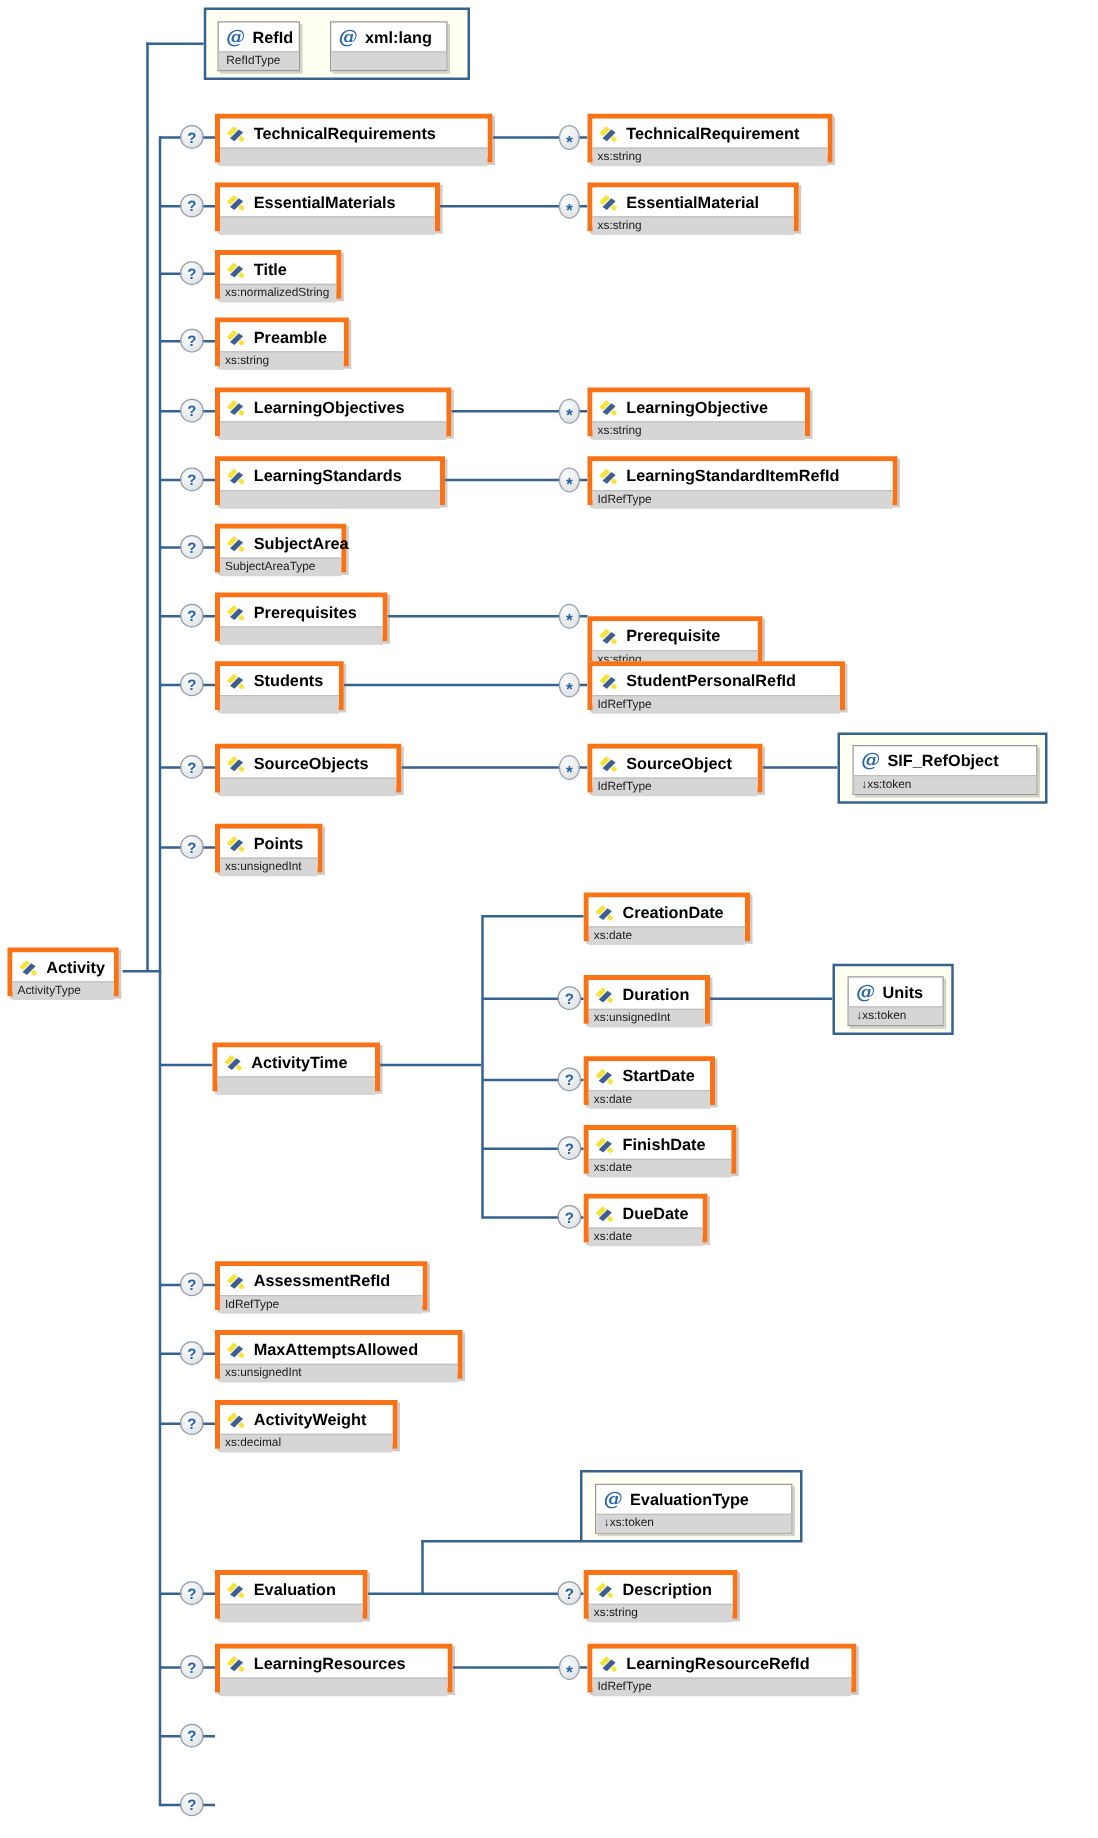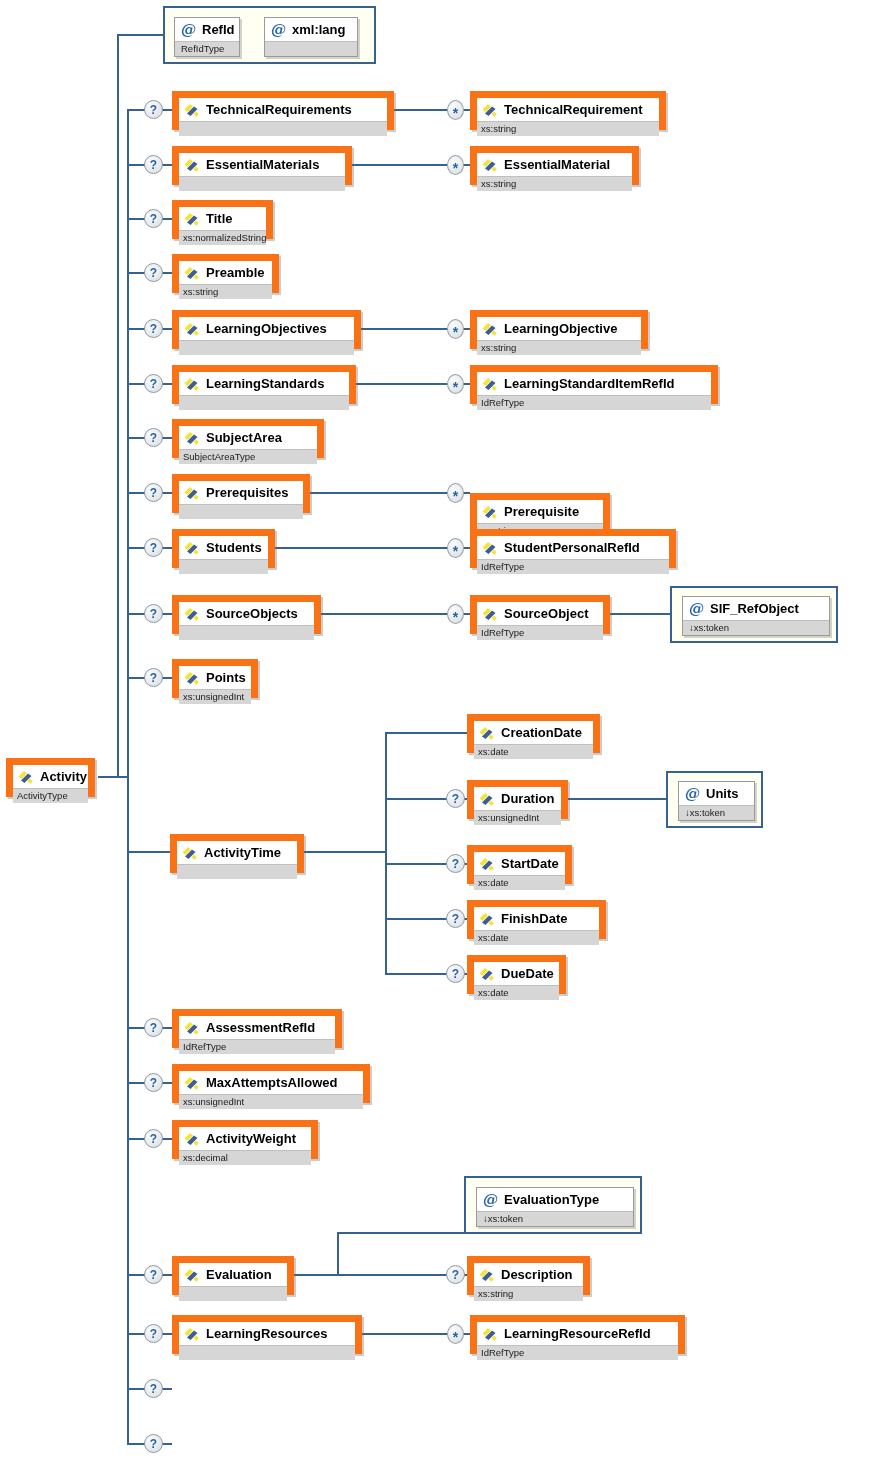--- a/index.html
+++ b/index.html
@@ -5,21 +5,21 @@
   html,body{margin:0;padding:0;background:#fff}
   .stage{position:relative;width:878px;height:1470px;background:#fff;
          font-family:"Liberation Sans",sans-serif;overflow:hidden}
 
   
   .hl,.vl{position:absolute;background:#36628f;z-index:1}
   .hl{height:2px}
   .vl{width:2px}
 
   
-  .enode{position:absolute;height:39px;background:#fff;border:7px solid #f97316;
+  .enode{position:absolute;height:39px;background:#fff;border:4px solid #f97316;
          box-shadow:2px 2px 0 rgba(110,110,110,.35);box-sizing:border-box;z-index:2}
   .ehead{height:23px;display:flex;align-items:center;padding-left:5px;background:#fff}
   .eicon{width:16px;height:14px;margin-right:6px;flex:none}
   .elbl{font-weight:bold;font-size:13px;color:#000;white-space:nowrap}
   .etype{height:13px;background:#d6d6d6;border-top:1px solid #bfbfbf;
          font-size:9.5px;color:#1a1a1a;padding:1px 0 0 4px;white-space:nowrap}
 
   
   .acontainer{position:absolute;background:#fffff2;border:2px solid #36628f;
               box-sizing:border-box;z-index:2}
@@ -248,21 +248,21 @@
 <div class="enode" style="left:172px;top:365px;width:184px">
   <div class="ehead">
     <svg class="eicon" viewBox="0 0 16 14">
           <use href="#elicon"></use>
         </svg>
     <span class="elbl">LearningStandards</span>
   </div>
   <div class="etype"></div>
 </div>
 
-<div class="enode" style="left:172px;top:419px;width:152px">
+<div class="enode" style="left:172px;top:419px;width:105px">
   <div class="ehead">
     <svg class="eicon" viewBox="0 0 16 14">
           <use href="#elicon"></use>
         </svg>
     <span class="elbl">SubjectArea</span>
   </div>
   <div class="etype">SubjectAreaType</div>
 </div>
 
 <div class="enode" style="left:172px;top:474px;width:138px">
@@ -460,21 +460,21 @@
 <div class="enode" style="left:467px;top:845px;width:105px">
   <div class="ehead">
     <svg class="eicon" viewBox="0 0 16 14">
           <use href="#elicon"></use>
         </svg>
     <span class="elbl">StartDate</span>
   </div>
   <div class="etype">xs:date</div>
 </div>
 
-<div class="enode" style="left:467px;top:900px;width:139px">
+<div class="enode" style="left:467px;top:900px;width:122px">
   <div class="ehead">
     <svg class="eicon" viewBox="0 0 16 14">
           <use href="#elicon"></use>
         </svg>
     <span class="elbl">FinishDate</span>
   </div>
   <div class="etype">xs:date</div>
 </div>
 
 <div class="enode" style="left:467px;top:955px;width:99px">

